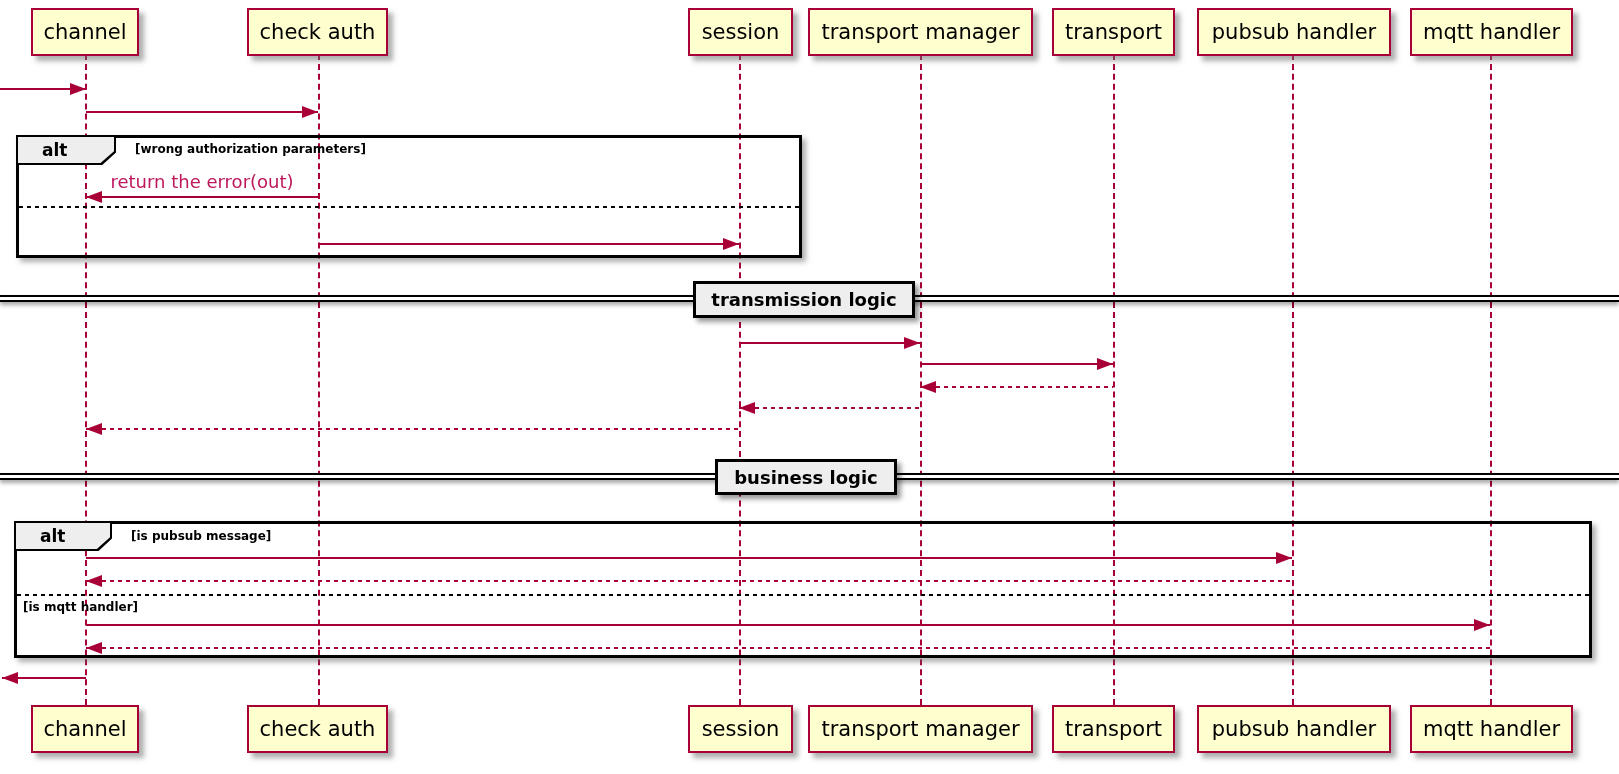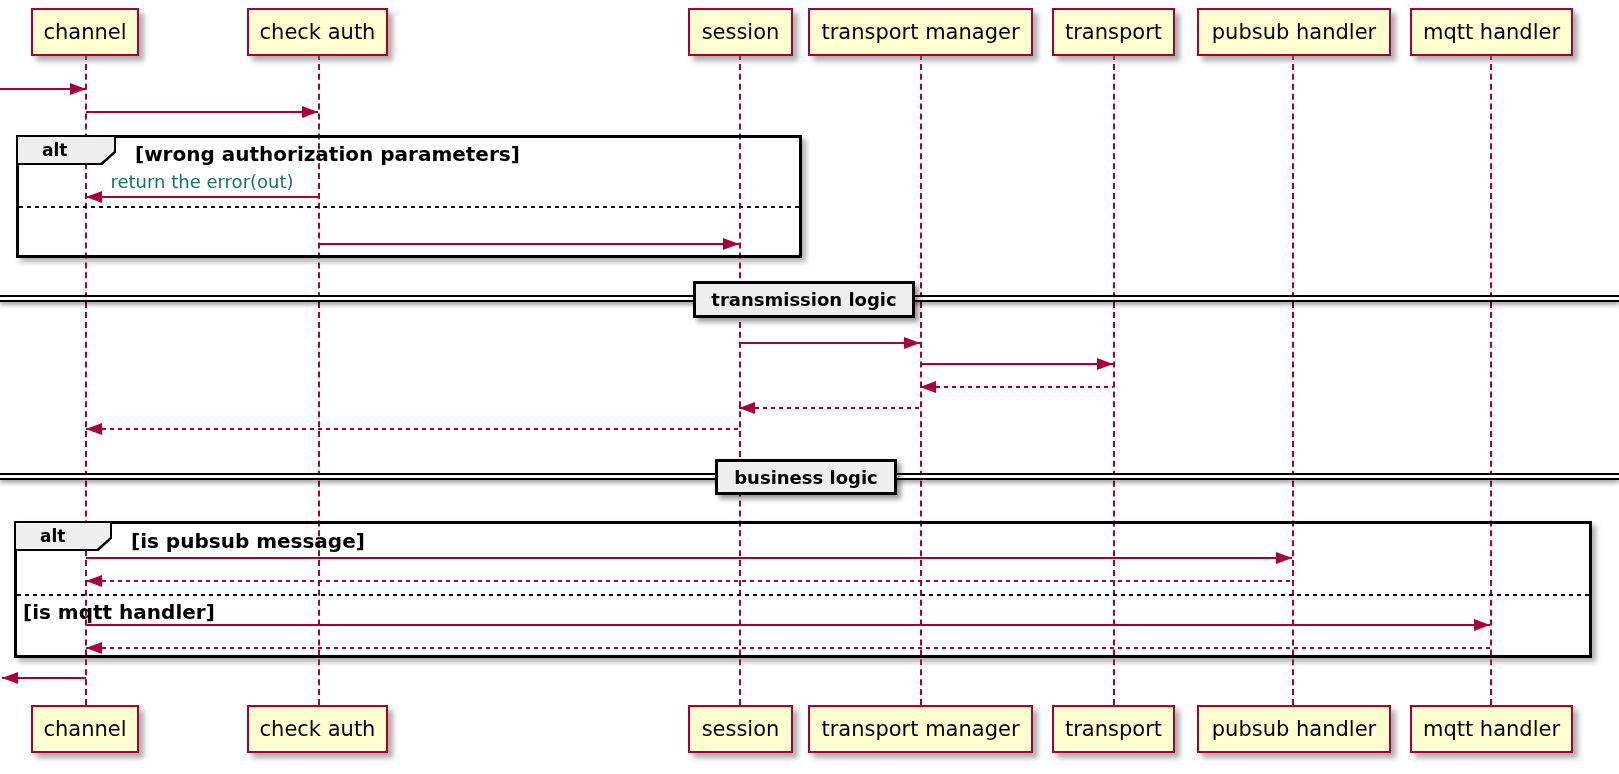--- a/index.html
+++ b/index.html
@@ -93,21 +93,21 @@
     align-items: center;
     font-weight: bold;
     font-size: 17px;
     color: #000;
     padding-left: 24px;
     box-sizing: border-box;
   }
   .condition {
     position: absolute;
     font-weight: bold;
-    font-size: 20px;
+    font-size: 12px;
     color: #000;
     white-space: nowrap;
     z-index: 4;
   }
   .frame-sep {
     position: absolute;
     left: 0; right: 0;
     height: 2px;
     background: repeating-linear-gradient(90deg, #000 0 4px, transparent 4px 8px);
     z-index: 4;
@@ -131,21 +131,21 @@
     width: 0; height: 0;
     border-top: 6px solid transparent;
     border-bottom: 6px solid transparent;
   }
   .msg.dir-right .head { right: 0; border-left: 16px solid #A80036; }
   .msg.dir-left  .head { left: 0;  border-right: 16px solid #A80036; }
 
   .msg-label {
     position: absolute;
     font-size: 18px;
-    color: #0f766e;
+    color: #be185d;
     text-align: center;
     white-space: nowrap;
     z-index: 4;
   }
 </style>
 </head>
 <body>
 
 <div class="diagram">
 

